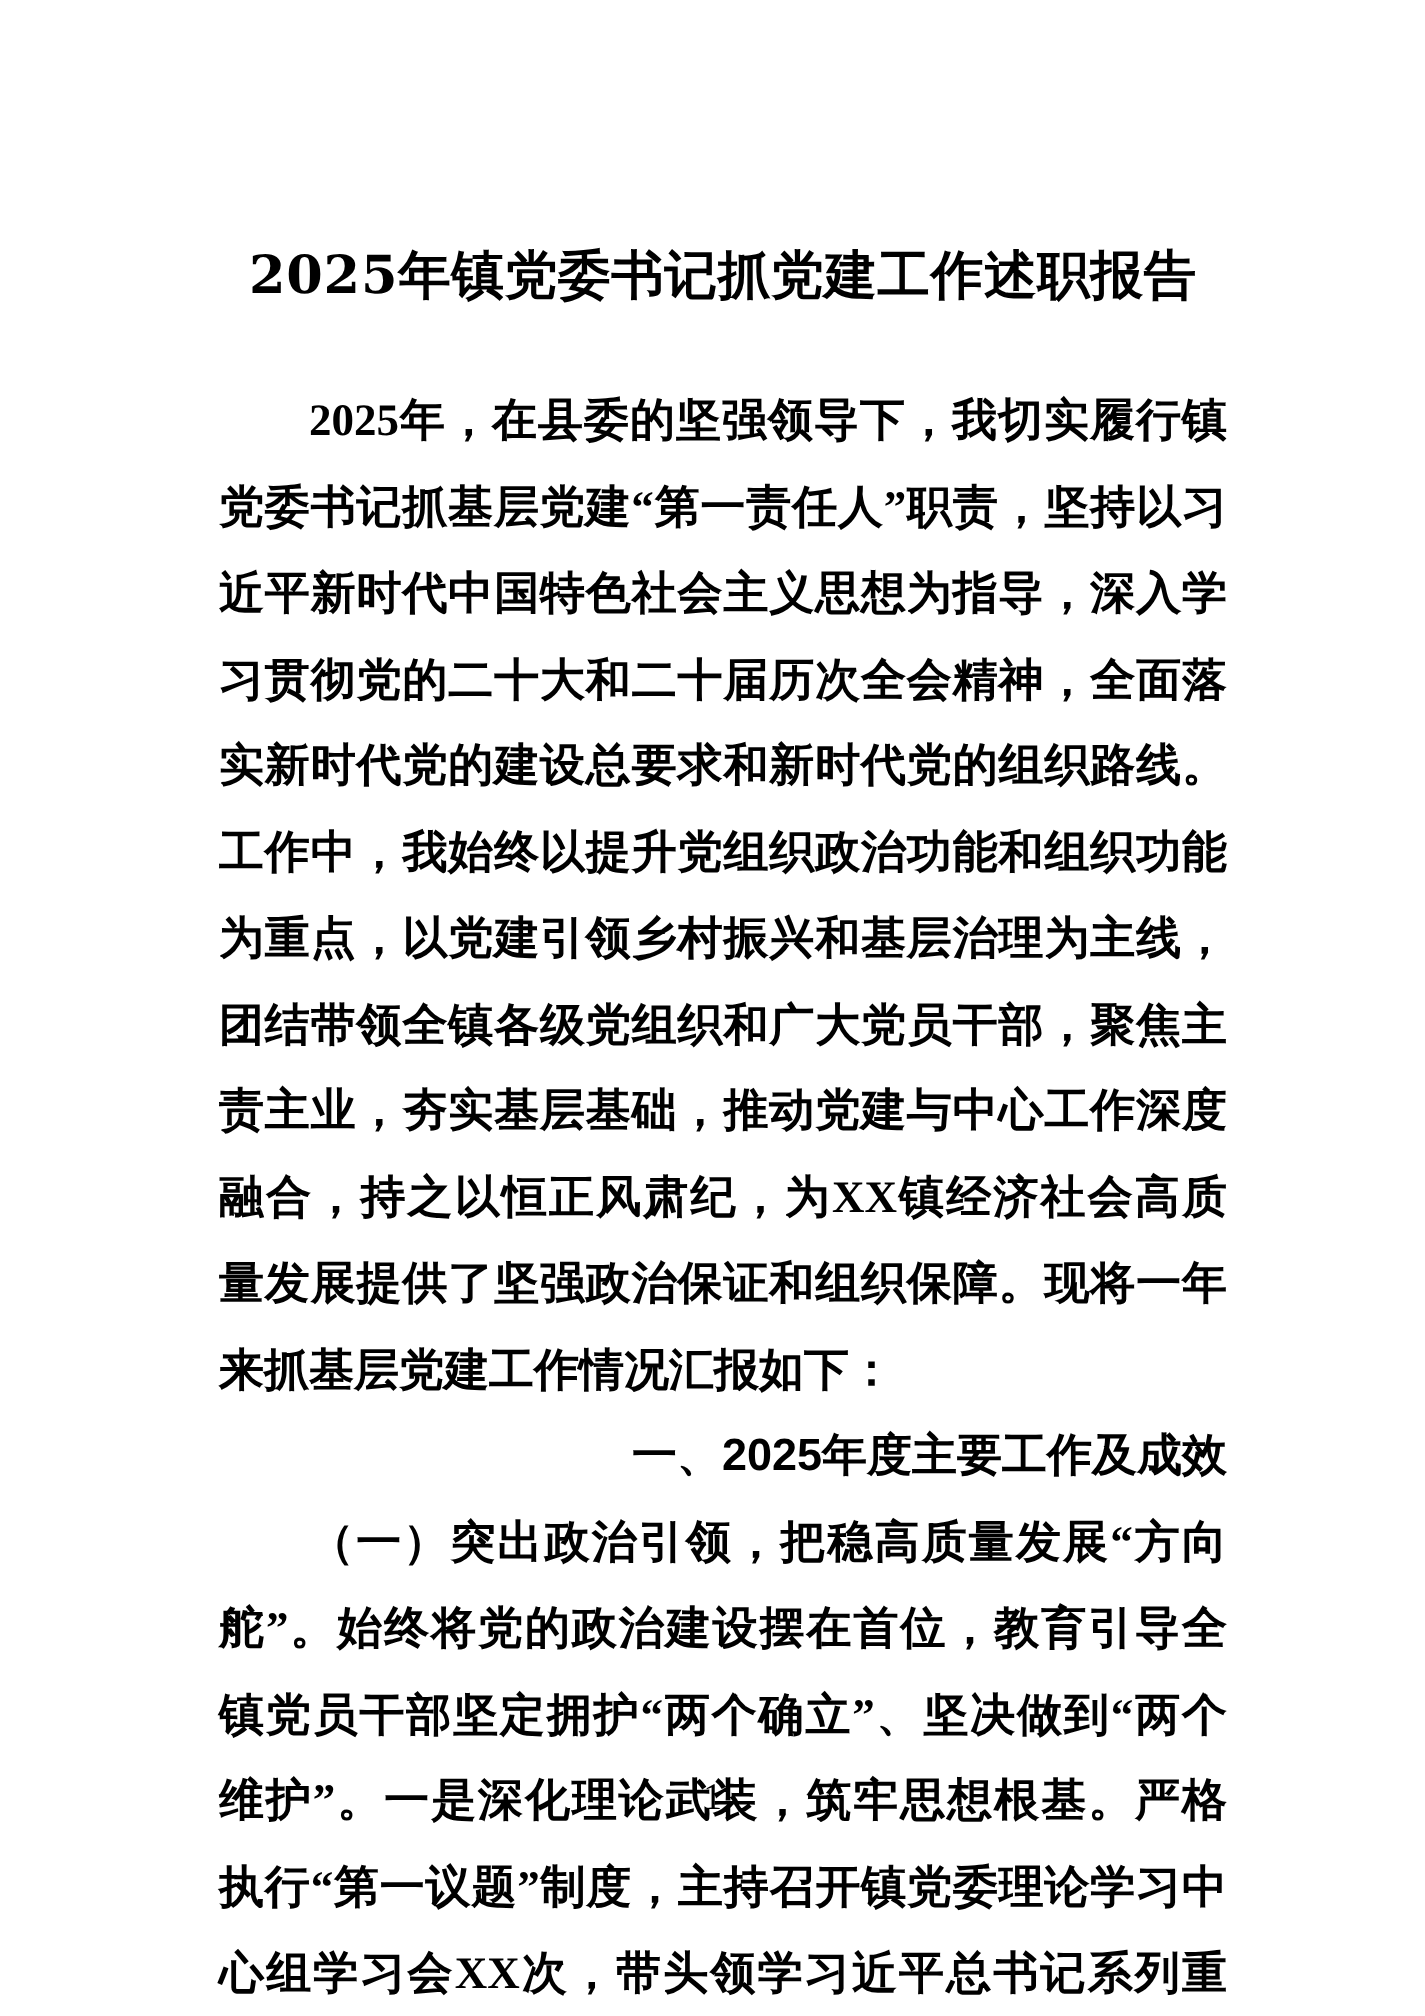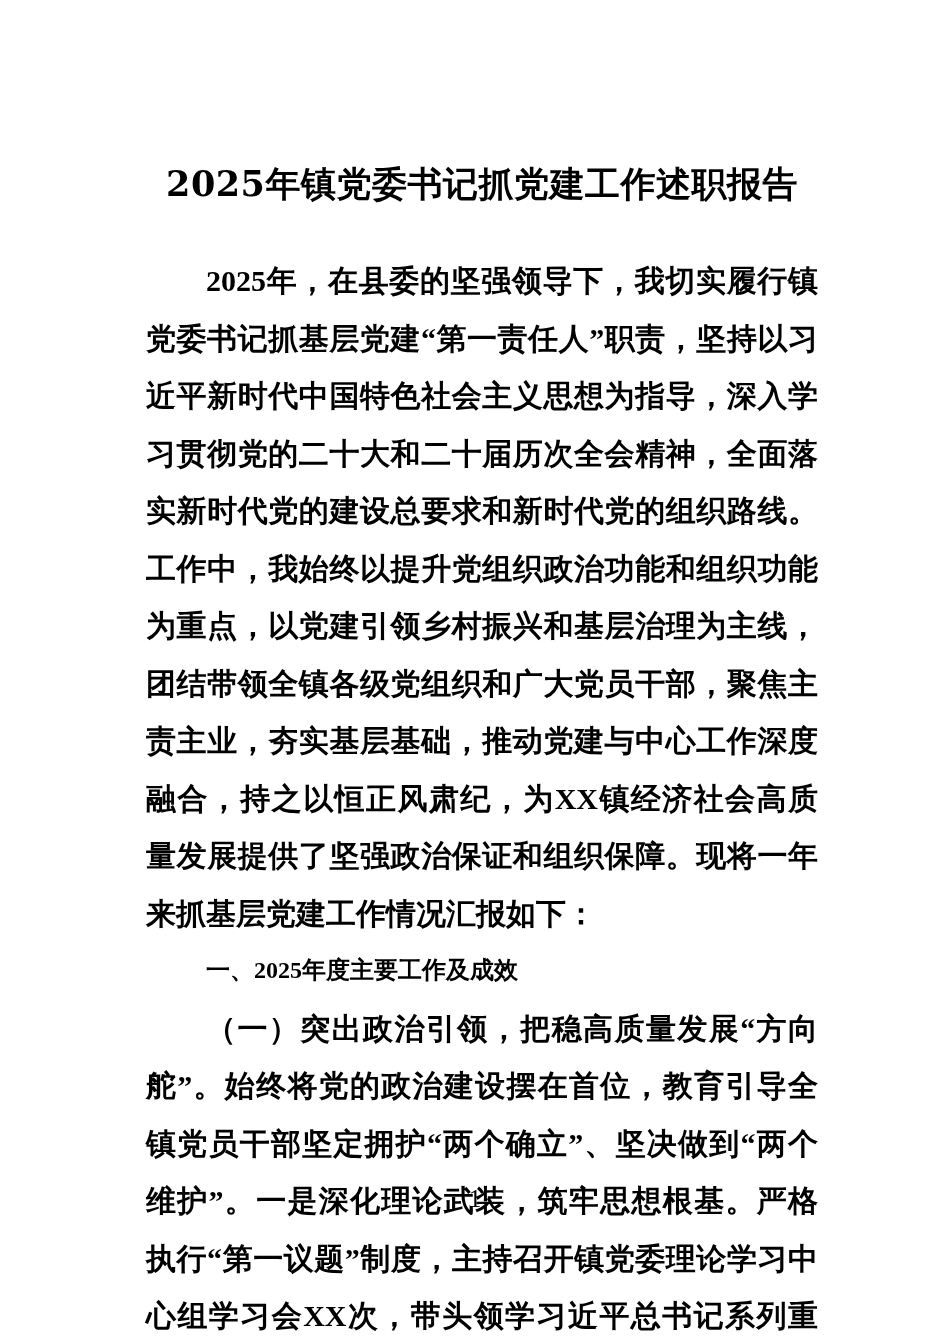--- a/index.html
+++ b/index.html
@@ -71,26 +71,26 @@
     font-weight: bold;
   }
 
   .para.kai {
     font-family: "Liberation Serif", "DejaVu Serif", serif;
   }
 
   .section-heading {
     margin: 0;
     padding: 0;
-    font-family: Liberation Serif, serif;
+    font-family: Liberation Sans, sans-serif;
     font-weight: 700;
-    font-size: 24px;
+    font-size: 30px;
     line-height: 57.5px;
     text-indent: 60px;
-    text-align: left;
+    text-align: right;
     white-space: nowrap;
   }
 
   .page-number {
     position: absolute;
     left: 0;
     top: 1184px;
     width: 950px;
     text-align: center;
     font-family: "Liberation Serif", "DejaVu Serif", serif;

